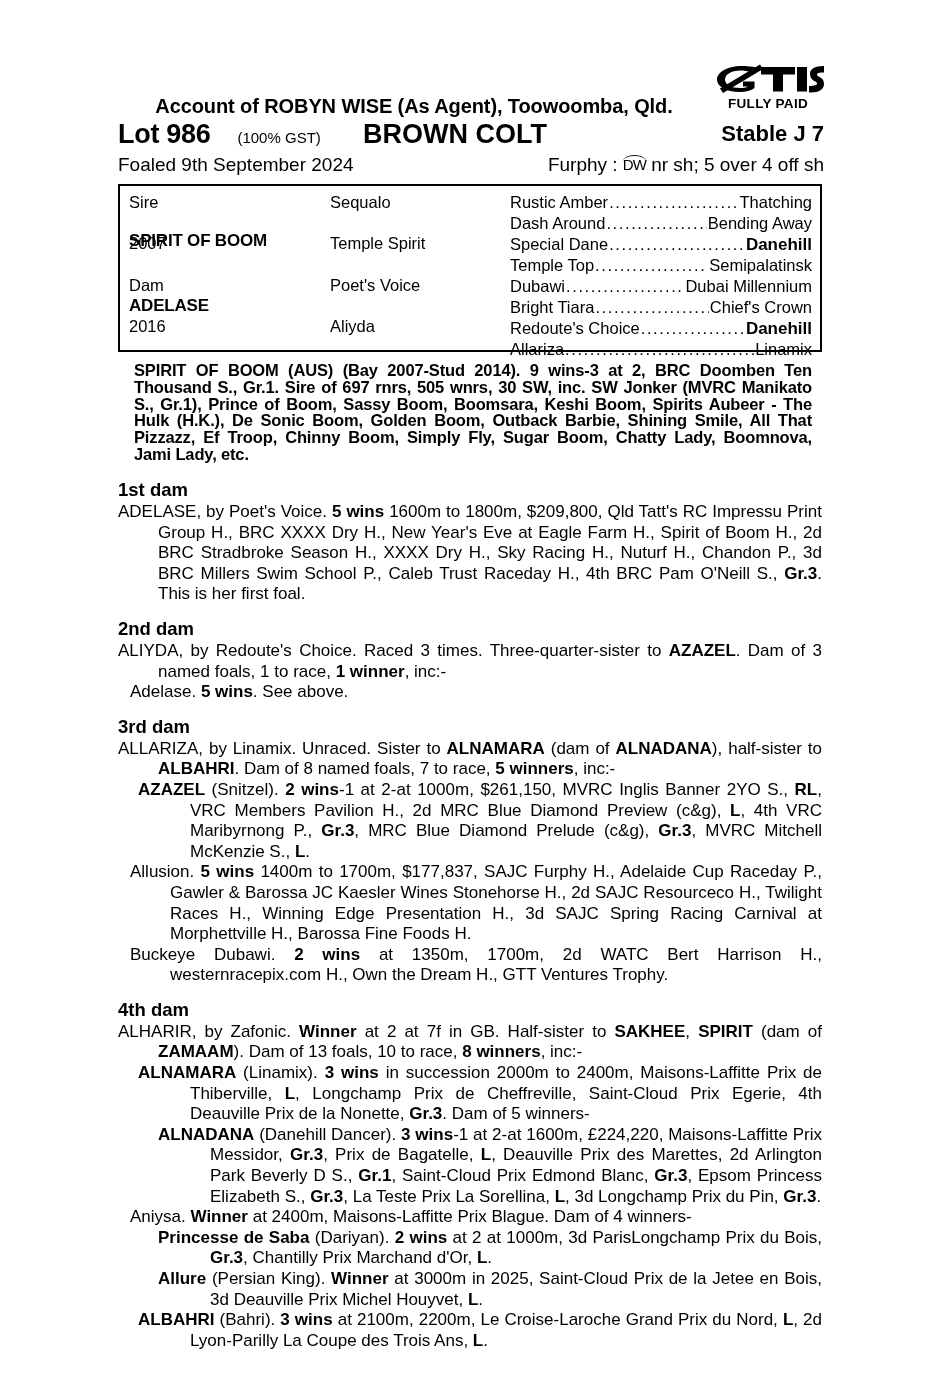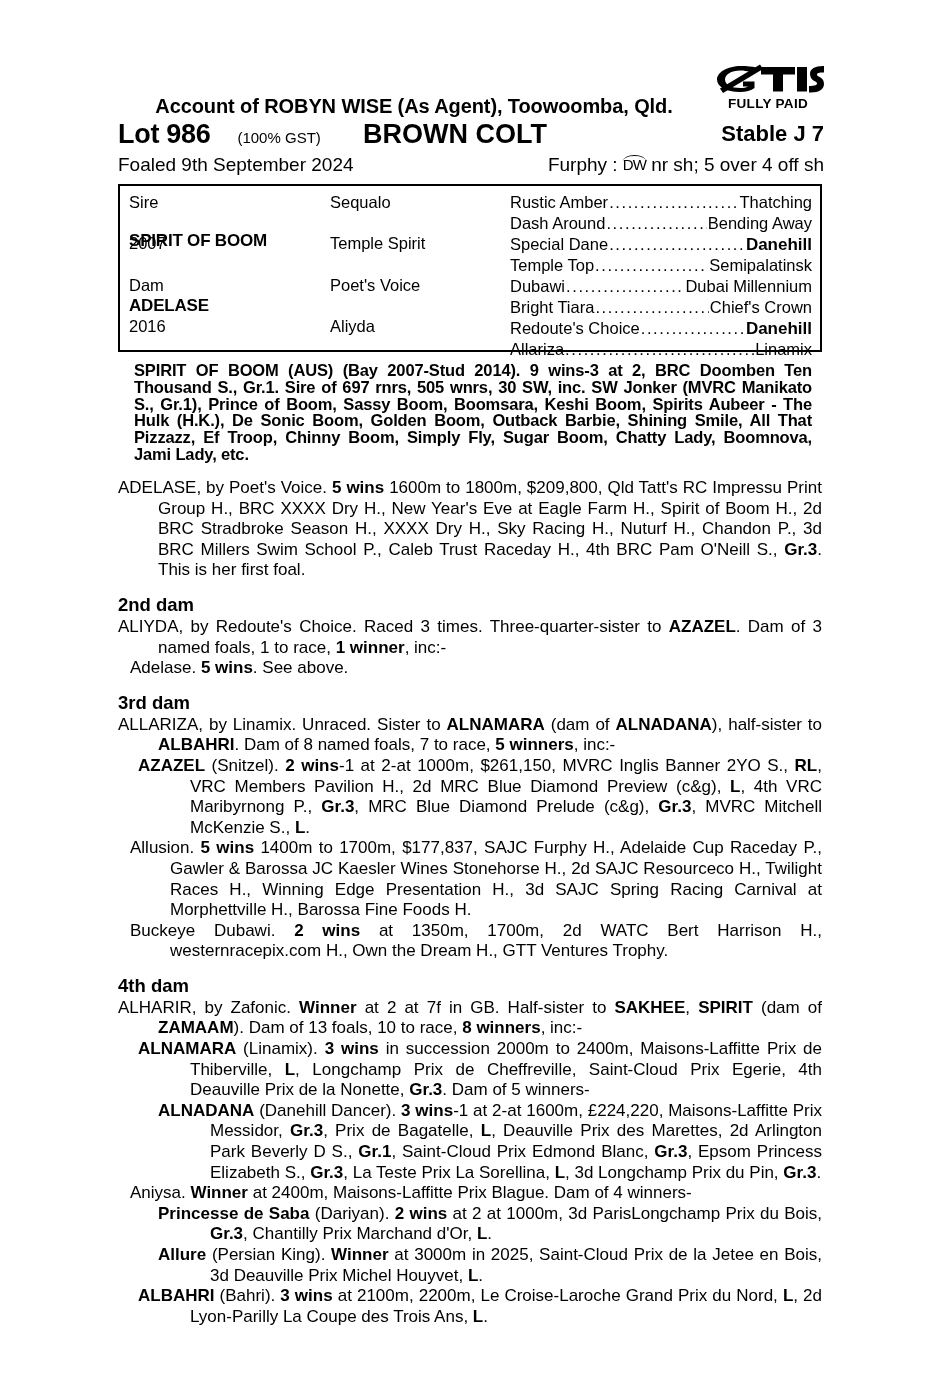--- a/index.html
+++ b/index.html
@@ -336,20 +336,21 @@
               <span class="rname">Linamix</span>
             </span>
           </div>
         </div>
     </div>
   </div>
 
   <div class="sire-blurb">SPIRIT OF BOOM (AUS) (Bay 2007-Stud 2014). 9 wins-3 at 2, BRC Doomben Ten Thousand S., Gr.1. Sire of 697 rnrs, 505 wnrs, 30 SW, inc. SW Jonker (MVRC Manikato S., Gr.1), Prince of Boom, Sassy Boom, Boomsara, Keshi Boom, Spirits Aubeer - The Hulk (H.K.), De Sonic Boom, Golden Boom, Outback Barbie, Shining Smile, All That Pizzazz, Ef Troop, Chinny Boom, Simply Fly, Sugar Boom, Chatty Lady, Boomnova, Jami Lady, etc.</div>
 
   <div class="notes">
+    <div class="dam-head">1st dam</div>
     <div id="dam1">
         <p class="para ind0"><span>ADELASE, by Poet's Voice. </span><span class="b">5 wins</span><span> 1600m to 1800m, $209,800, Qld Tatt's RC Impressu Print Group H., BRC XXXX Dry H., New Year's Eve at Eagle Farm H., Spirit of Boom H., 2d BRC Stradbroke Season H., XXXX Dry H., Sky Racing H., Nuturf H., Chandon P., 3d BRC Millers Swim School P., Caleb Trust Raceday H., 4th BRC Pam O'Neill S., </span><span class="b">Gr.3</span><span>. This is her first foal.</span></p>
       </div>
 
     <div class="dam-head gap">2nd dam</div>
     <div id="dam2">
         <p class="para ind0"><span>ALIYDA, by Redoute's Choice. Raced 3 times. Three-quarter-sister to </span><span class="b">AZAZEL</span><span>. Dam of 3 named foals, 1 to race, </span><span class="b">1 winner</span><span>, inc:-</span></p>
         <p class="para ind1"><span>Adelase. </span><span class="b">5 wins</span><span>. See above.</span></p>
       </div>
 

